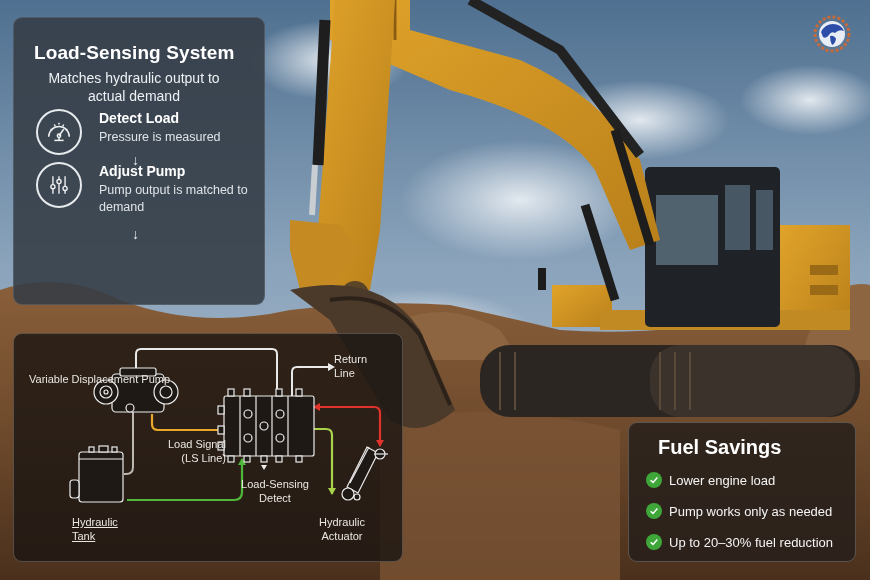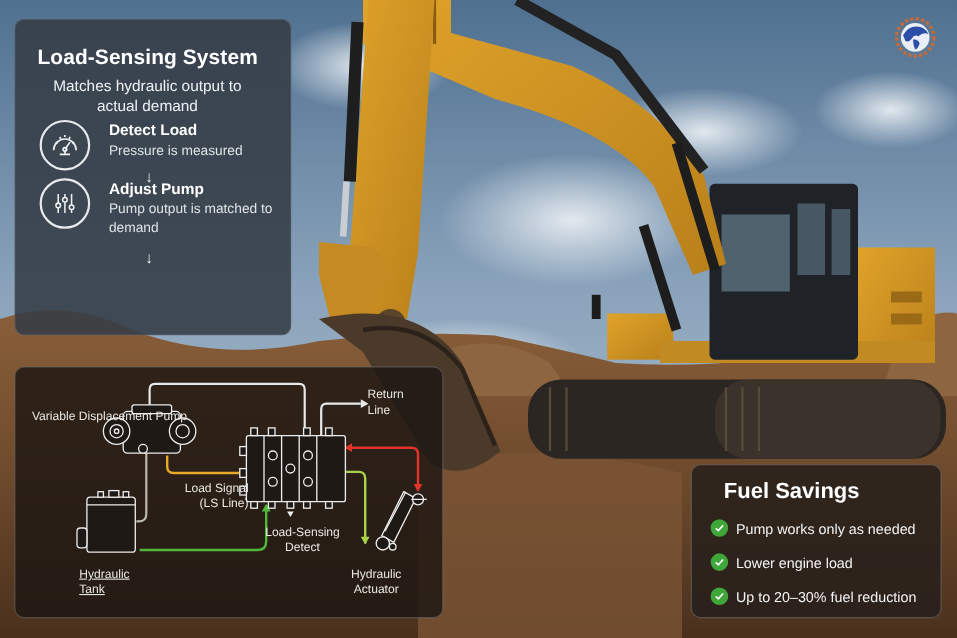--- a/index.html
+++ b/index.html
@@ -278,29 +278,29 @@
 </div>
 
 <div id="fuel-panel" class="panel">
   <div class="title">Fuel Savings</div>
   <div class="fuel-item">
     <span class="check">
       <svg viewBox="0 0 16 16" width="12" height="12">
           <path d="M3.5 8.3 L6.7 11.2 L12.5 4.8" stroke="#fff" stroke-width="2" fill="none"></path>
         </svg>
     </span>
-    <span class="txt">Pump works only as needed</span>
+    <span class="txt">Lower engine load</span>
   </div>
   <div class="fuel-item">
     <span class="check">
       <svg viewBox="0 0 16 16" width="12" height="12">
           <path d="M3.5 8.3 L6.7 11.2 L12.5 4.8" stroke="#fff" stroke-width="2" fill="none"></path>
         </svg>
     </span>
-    <span class="txt">Lower engine load</span>
+    <span class="txt">Pump works only as needed</span>
   </div>
   <div class="fuel-item">
     <span class="check">
       <svg viewBox="0 0 16 16" width="12" height="12">
           <path d="M3.5 8.3 L6.7 11.2 L12.5 4.8" stroke="#fff" stroke-width="2" fill="none"></path>
         </svg>
     </span>
     <span class="txt">Up to 20–30% fuel reduction</span>
   </div>
 </div>

